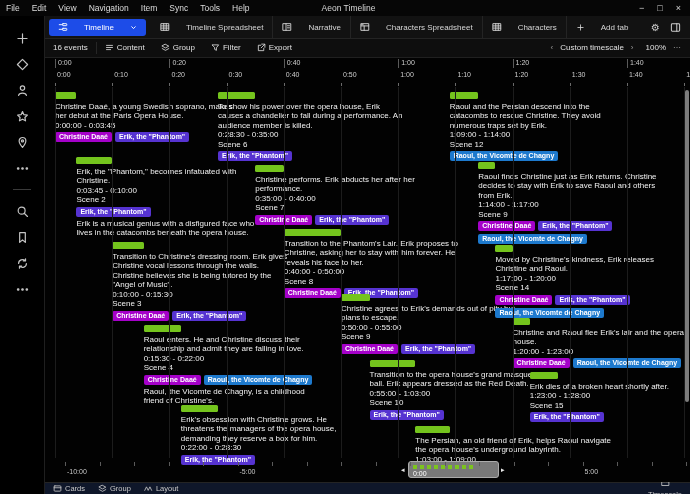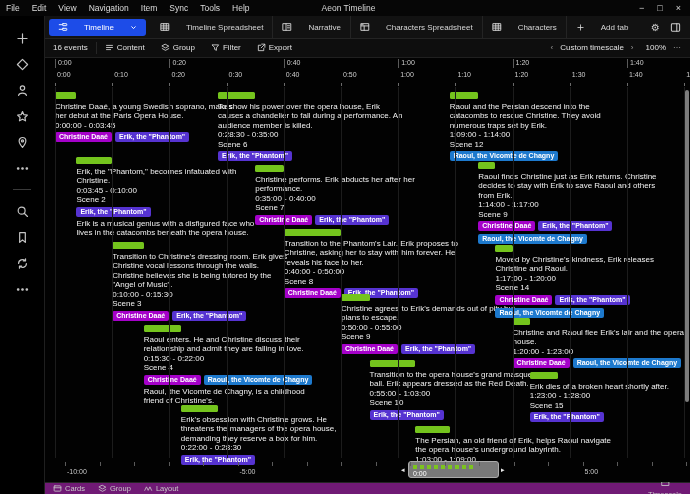--- a/index.html
+++ b/index.html
@@ -48,21 +48,21 @@
   .navigator{position:absolute;left:0;right:0;bottom:0;height:22px;z-index:6;}
   .nav-tick{position:absolute;width:1px;height:4px;background:#5a5a5a;top:2px;}
   .nav-label{position:absolute;font-size:7px;color:#c8c8c8;top:8px;white-space:nowrap;}
   .navthumb{position:absolute;top:1px;height:17px;border:1px solid #ababab;border-radius:3px;
             background:rgba(148,148,148,0.82);box-sizing:border-box;}
   .navthumb .dashes{position:absolute;left:4px;top:3px;height:4px;width:62px;
             background:repeating-linear-gradient(90deg,#7cc41f 0 4px,rgba(0,0,0,0) 4px 7px);}
   .navthumb .tlabel{position:absolute;left:4px;top:8px;font-size:7px;color:#fff;}
   .nav-arrow{position:absolute;top:6px;font-size:7px;color:#e8e8e8;font-family:"DejaVu Sans",sans-serif;}
   
-  .statusbar{height:12px;background:#701a75;border-top:1px solid #242424;display:flex;align-items:center;
+  .statusbar{height:12px;background:#0f172a;border-top:1px solid #242424;display:flex;align-items:center;
              font-size:7.5px;color:#c9c9c9;padding:0 8px;gap:13px;box-sizing:border-box;}
   .status-item{display:flex;align-items:center;gap:3px;}
   .status-right{margin-left:auto;flex-direction:column;}
   .uicon{font-family:"DejaVu Sans",sans-serif;}
   svg{display:block;}
 </style>
 </head>
 <body>
 
 <div class="window">

